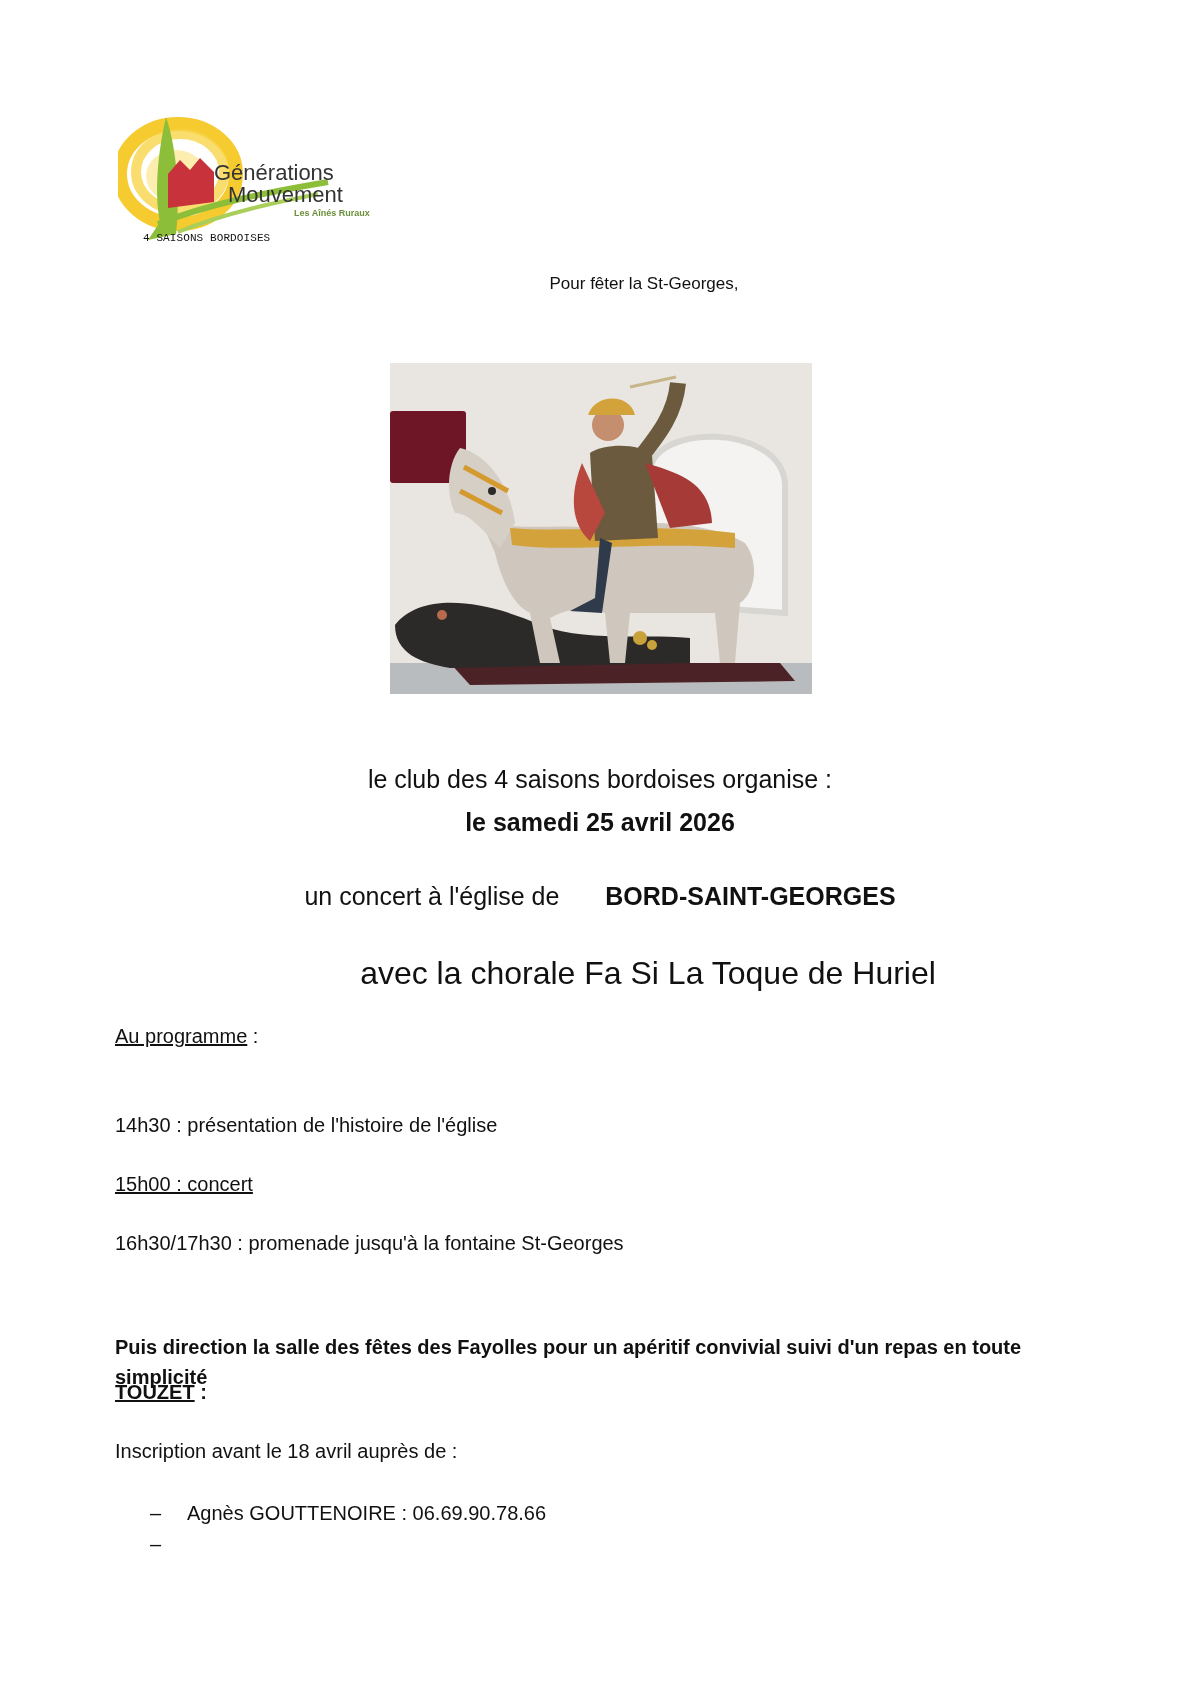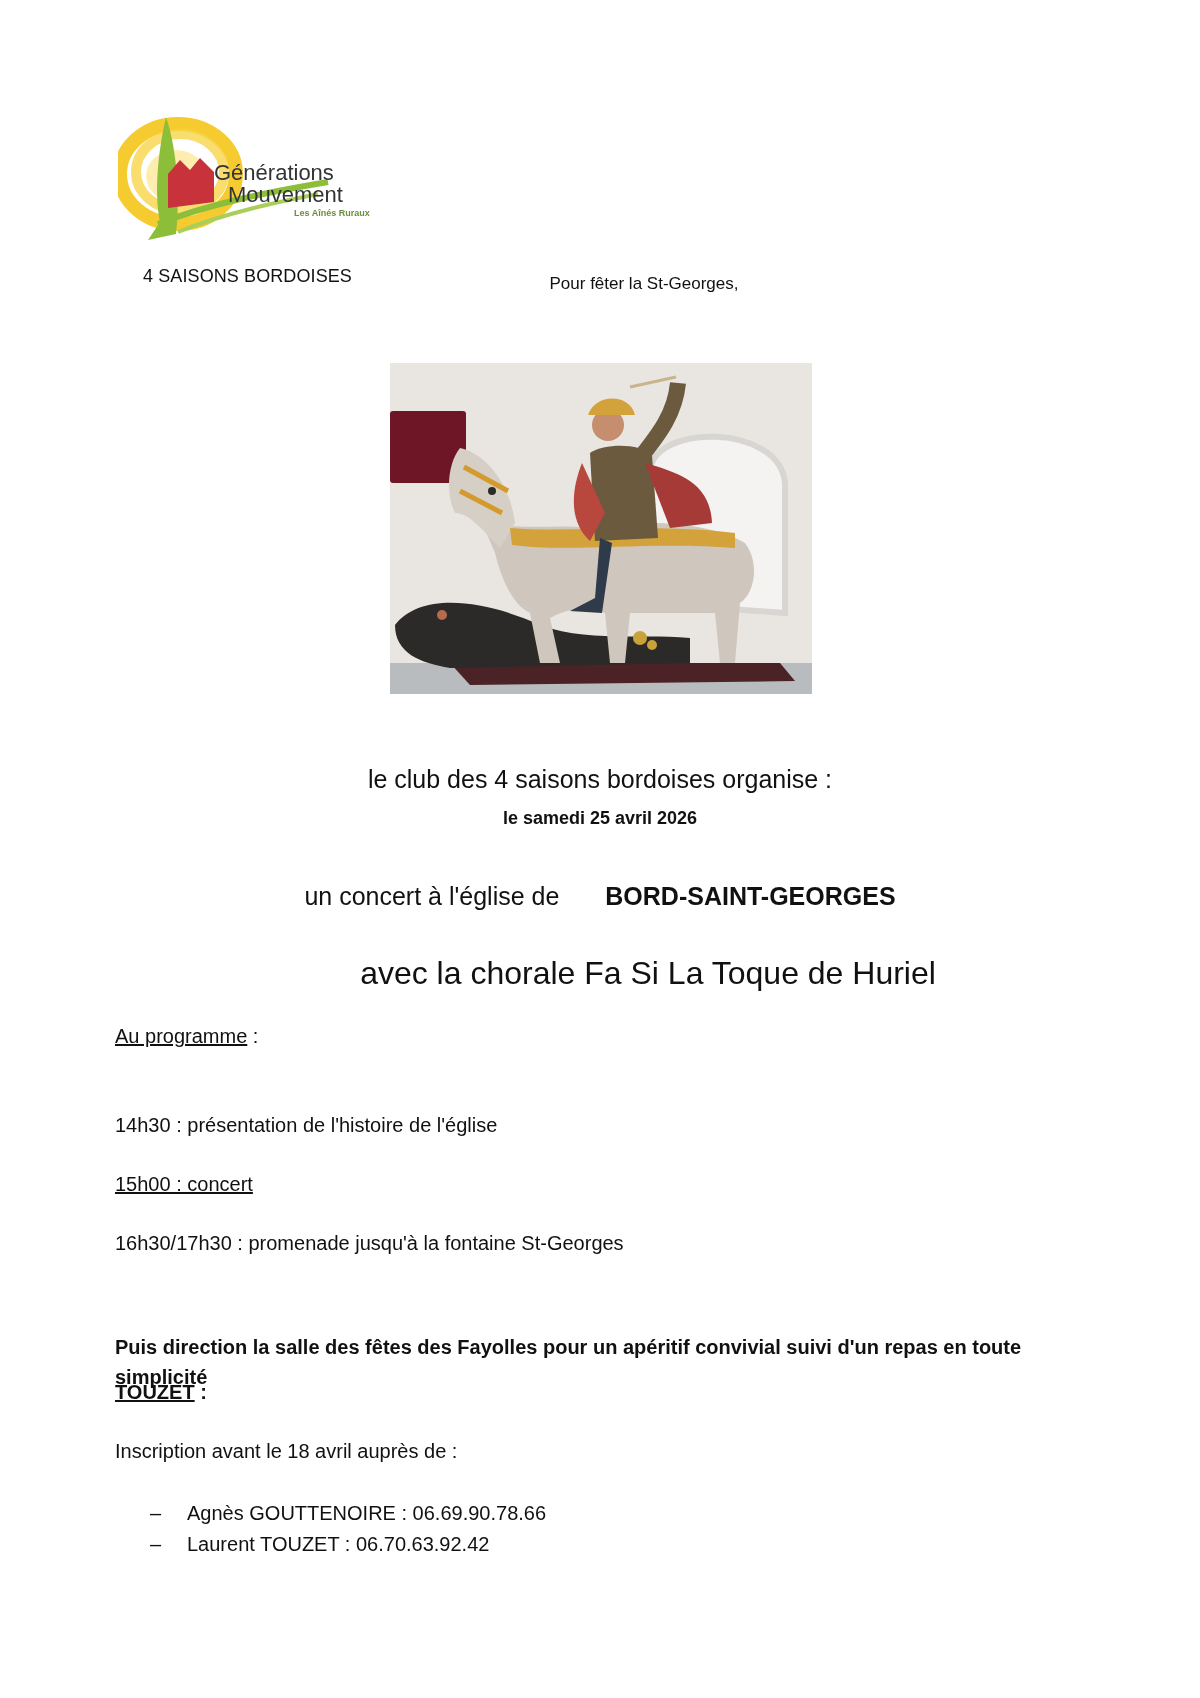--- a/index.html
+++ b/index.html
@@ -3,26 +3,26 @@
   <meta charset="utf-8">
   <style>
     html, body { margin: 0; padding: 0; background: #ffffff; }
     body {
       width: 1200px; height: 1698px; position: relative; overflow: hidden;
       font-family: "Liberation Sans", "DejaVu Sans", sans-serif;
       color: #111111;
     }
     .abs { position: absolute; }
     .logo { left: 118px; top: 112px; width: 290px; height: 140px; }
-    .club-name { left: 143px; top: 266px; font-size: 18px; letter-spacing: 0.1px; }
+    .club-name { left: 143px; top: 232px; font-size: 11px; letter-spacing: 0.1px; font-family: Liberation Mono, monospace; }
     .centered { position: absolute; left: 0; width: 1200px; text-align: center; }
     .intro { top: 274px; font-size: 17px; padding-left: 44px; }
     .photo { left: 390px; top: 363px; width: 422px; height: 331px; overflow: hidden; }
     .organise { top: 733px; font-size: 25px; margin-top: 32px; }
-    .date { top: 808px; font-size: 18px; font-weight: bold; }
+    .date { top: 808px; font-size: 25px; font-weight: bold; }
     .concert { top: 882px; font-size: 25px; }
     .concert b { font-weight: bold; margin-left: 39px; }
     .choir { top: 955px; font-size: 32px; margin-left: 48px; }
     .body-text { left: 115px; font-size: 20px; line-height: 30px; }
     .u { text-decoration: underline; }
     .prog-head { top: 1021px; }
     .prog1 { top: 1110px; }
     .prog2 { top: 1169px; text-decoration: underline; }
     .prog3 { top: 1228px; }
     .apero { top: 1332px; width: 960px; font-weight: bold; }
@@ -124,15 +124,14 @@
 
 <div class="abs body-text inscr">Inscription avant le 18 avril auprès de :</div>
 
 <ul class="abs contacts">
   <li>
     <span class="dash">–</span>
     <span>Agnès GOUTTENOIRE : 06.69.90.78.66</span>
   </li>
   <li>
     <span class="dash">–</span>
-    <span>Laurent TOUZET : 06.70.63.92.42</span>
   </li>
 </ul>
 
 </body></html>

